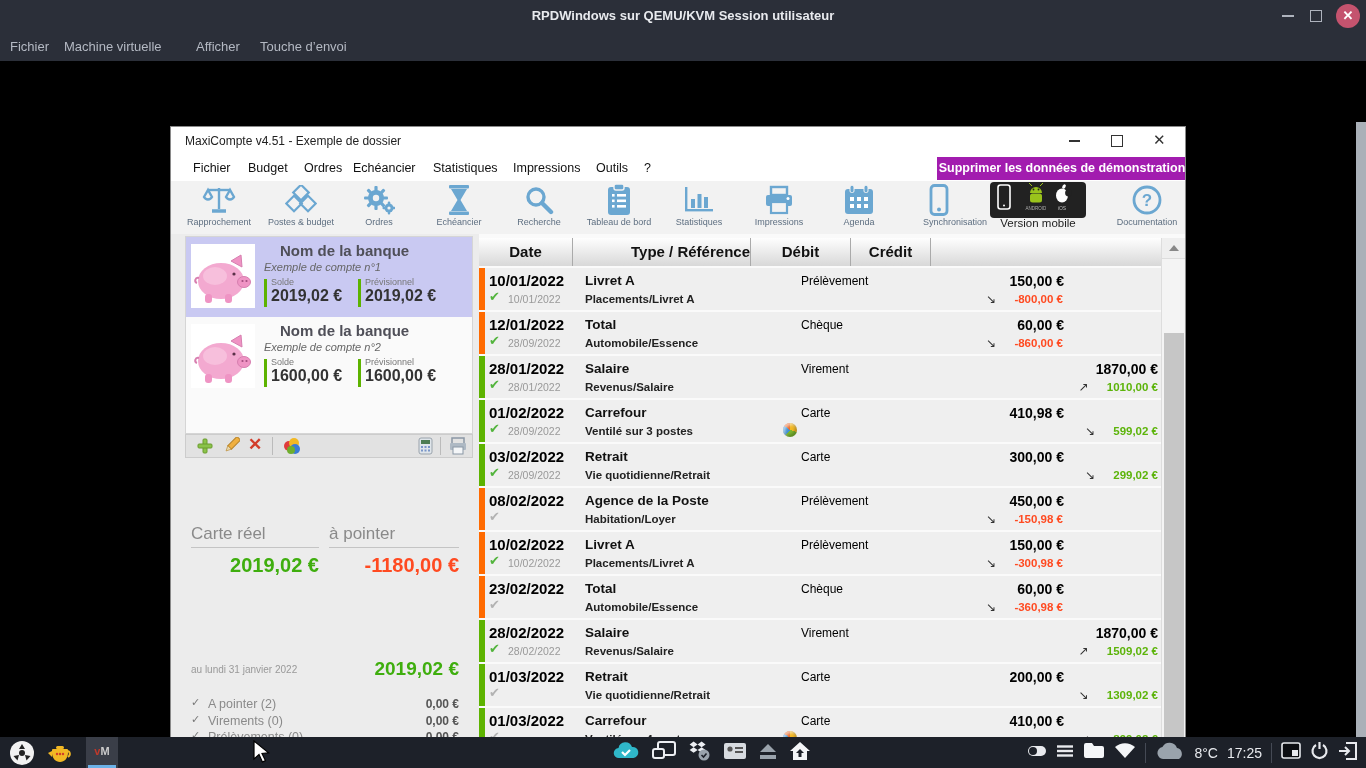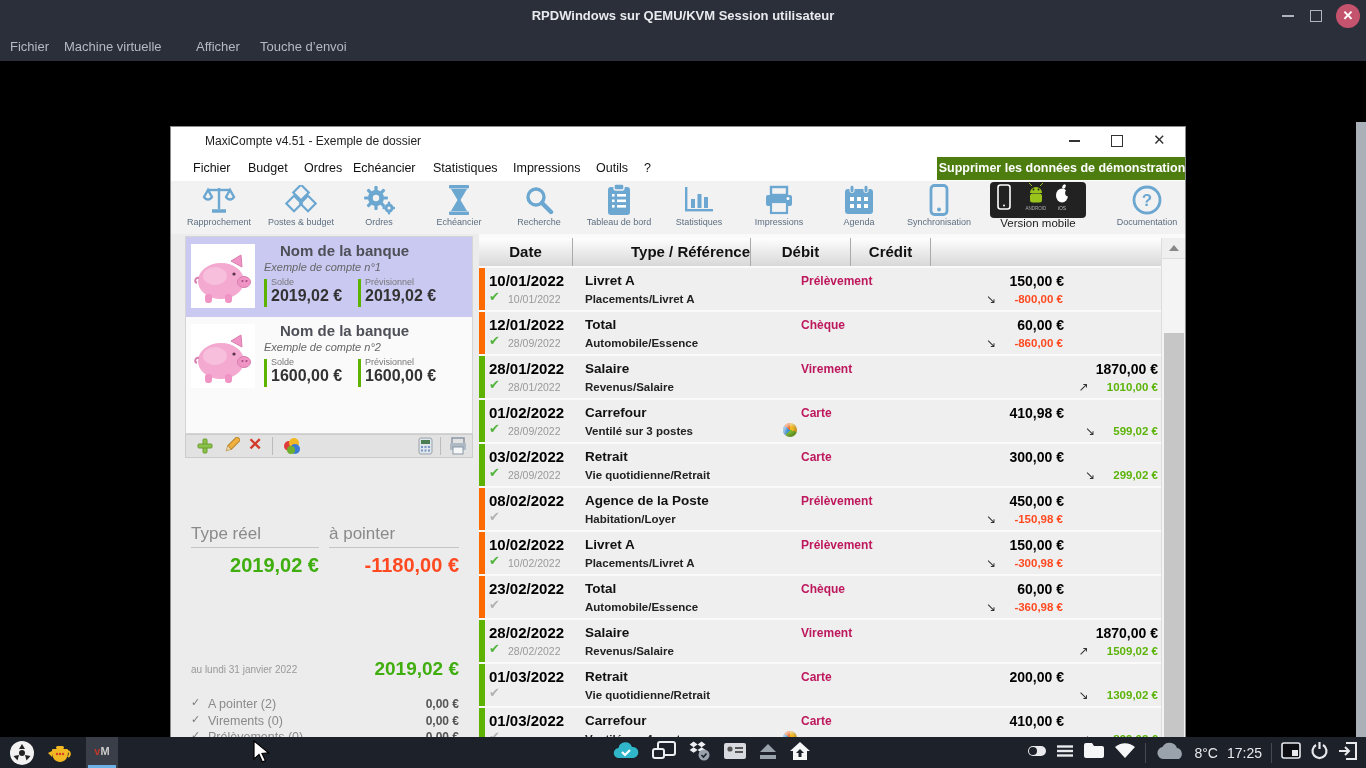--- a/index.html
+++ b/index.html
@@ -12,27 +12,27 @@
   .hwin-max{position:absolute;right:44px;top:10px;width:10px;height:10px;border:1px solid #aeb3bd;}
   .hwin-close{position:absolute;right:6px;top:4px;width:24px;height:24px;border-radius:50%;background:#c4536e;color:#fff;font-size:13px;font-weight:bold;text-align:center;line-height:24px;}
   .host-menubar{position:absolute;left:0;top:33px;width:1366px;height:28px;background:#2b2f39;}
   .host-menu-item{position:absolute;top:6px;color:#b4b9c3;font-size:13px;}
   
   .vm-area{position:absolute;left:0;top:61px;width:1366px;height:676px;background:#000;}
   .vm-vscroll{position:absolute;left:1356px;top:61px;width:10px;height:669px;background:#aab0b8;}
   
   .appwin{position:absolute;left:170px;top:65px;width:1016px;height:672px;background:#fff;border:1px solid #8a8a8a;box-sizing:border-box;overflow:hidden;}
   .app-titlebar{position:absolute;left:0;top:0;width:100%;height:27px;background:#fff;border-bottom:1px solid #eee;}
-  .app-title{position:absolute;left:14px;top:7px;font-size:12px;color:#222;margin-left:20px;}
+  .app-title{position:absolute;left:14px;top:7px;font-size:12px;color:#222;}
   .awin-min{position:absolute;left:898px;top:13px;width:11px;height:1.5px;background:#333;}
   .awin-max{position:absolute;left:940px;top:8px;width:10px;height:10px;border:1.5px solid #333;}
   .awin-close{position:absolute;left:982px;top:4px;font-size:15px;color:#333;}
   .app-menubar{position:absolute;left:0;top:27px;width:100%;height:27px;background:#fff;}
   .app-menu-item{position:absolute;top:7px;font-size:12.5px;color:#111;}
-  .demo-btn{position:absolute;left:766px;top:30px;width:250px;height:23px;background:#4d7c0f;color:#fff;font-size:12.5px;font-weight:bold;text-align:center;line-height:23px;}
+  .demo-btn{position:absolute;left:766px;top:30px;width:250px;height:23px;background:#a21caf;color:#fff;font-size:12.5px;font-weight:bold;text-align:center;line-height:23px;}
   .app-toolbar{position:absolute;left:0;top:54px;width:100%;height:53px;background:#f2f2f2;border-bottom:1px solid #ddd;}
   .tbi{position:absolute;top:3px;transform:translateX(-50%);text-align:center;width:96px;}
   .tbi .ticon{height:32px;display:flex;align-items:center;justify-content:center;}
   .tbi .tlabel{font-size:9px;color:#5d6e80;margin-top:1px;}
   .tbi.mobile .tlabel{font-size:11.5px;color:#222;}
   .mobile-badge{display:inline-block;background:#222;border-radius:4px;padding:1px 4px;}
   
   .sidebar{position:absolute;left:0;top:107px;width:308px;height:565px;background:#ececec;}
   .accounts{position:absolute;left:14px;top:2px;width:288px;height:198px;background:#fafafa;border:1px solid #d5d5d5;box-sizing:border-box;overflow:hidden;}
   .account{position:relative;height:80px;}
@@ -67,21 +67,21 @@
   .trow{position:relative;height:42px;background:#efefef;margin-bottom:2px;}
   .trow.selected{background:#cbcbf3;}
   .rbar{position:absolute;left:0;top:0;width:6px;height:42px;}
   .rdate{position:absolute;left:10px;top:4px;font-size:15px;font-weight:bold;color:#000;}
   .rcheck{position:absolute;left:10px;top:21px;font-size:13px;}
   .rcheck.g{color:#52b43c;} .rcheck.n{color:#b2b2b2;}
   .rpdate{position:absolute;left:29px;top:25px;font-size:10.5px;color:#999;}
   .rtitle{position:absolute;left:106px;top:5px;font-size:13.5px;font-weight:bold;color:#111;}
   .rposte{position:absolute;left:106px;top:25px;font-size:11.5px;font-weight:bold;color:#222;}
   .rpie{position:absolute;left:304px;top:23px;width:14px;height:14px;border-radius:50%;background:conic-gradient(#f2b824 0 30%,#7cb82f 30% 62%,#4090d0 62% 85%,#e86a2a 85% 100%);box-shadow:inset -2px -2px 3px rgba(0,0,0,.25), inset 2px 2px 3px rgba(255,255,255,.6);}
-  .rtype{position:absolute;left:322px;top:6px;font-size:12px;font-weight:bold;color:#be185d;}
+  .rtype{position:absolute;left:322px;top:6px;font-size:12px;font-weight:normal;color:#000000;}
   .ramt{position:absolute;top:5px;font-size:14px;font-weight:bold;color:#000;white-space:nowrap;}
   .damt{right:97px;} .camt{right:3px;}
   .rbal{position:absolute;top:24px;font-size:11.5px;font-weight:bold;white-space:nowrap;margin-left:40px;}
   .rbal.neg{right:98px;color:#ff4a21;} .rbal.pos{right:3px;color:#5cb40a;}
   .rbal .arr{color:#333;font-size:12px;font-weight:normal;margin-right:18px;font-family:"DejaVu Sans",sans-serif;}
   .tscroll{position:absolute;left:682px;top:4px;width:24px;height:561px;background:#f4f4f4;border-left:1px solid #ddd;}
   .tscroll .up{position:absolute;left:0;top:0;width:24px;height:20px;background:#efefef;border-bottom:1px solid #ddd;}
   .tscroll .up:after{content:"";position:absolute;left:7px;top:7px;border-left:5px solid transparent;border-right:5px solid transparent;border-bottom:6px solid #888;}
   .tscroll .thumb{position:absolute;left:2px;top:95px;width:20px;height:466px;background:#c6c6c6;}
   
@@ -266,21 +266,21 @@
                   <rect x="13" y="12" width="4" height="4"></rect>
                   <rect x="20" y="12" width="4" height="4"></rect>
                   <rect x="6" y="19" width="4" height="4"></rect>
                   <rect x="13" y="19" width="4" height="4"></rect>
                   <rect x="20" y="19" width="4" height="4"></rect>
                 </g>
               </svg>
             </div>
             <div class="tlabel">Agenda</div>
           </div>
-          <div class="tbi" style="left: 768px;">
+          <div class="tbi" style="left: 768px; text-align: right;">
             <div class="ticon">
               <svg width="24" height="32">
                 <rect x="4" y="1.5" width="16" height="29" rx="3.5" fill="none" stroke="#6ba7d1" stroke-width="2.8"></rect>
                 <circle cx="12" cy="25.5" r="2" fill="#6ba7d1"></circle>
               </svg>
             </div>
             <div class="tlabel">Synchronisation</div>
           </div>
           <div class="tbi mobile" style="left: 867px;">
             <div class="ticon">
@@ -400,21 +400,21 @@
                 </g>
               </svg></span>
           <span class="vsep" style="left:254px"></span>
           <span class="ai" style="left:262px"><svg width="20" height="18">
                 <rect x="4" y="1" width="12" height="6" fill="none" stroke="#8a97a5" stroke-width="1.5"></rect>
                 <rect x="2" y="6" width="16" height="7" rx="1" fill="#aeb9c4"></rect>
                 <rect x="5" y="10" width="10" height="7" fill="#f4f6f8" stroke="#8a97a5"></rect>
               </svg></span>
         </div>
 
-        <div class="sumlabel" style="left:20px;top:290px;width:128px">Type réel</div>
+        <div class="sumlabel" style="left:20px;top:290px;width:128px">Carte réel</div>
         <div class="sumlabel" style="left:158px;top:290px;width:130px">à pointer</div>
         <div class="sumval green" style="left:20px;top:320px;width:128px">2019,02 €</div>
         <div class="sumval orangeneg" style="left:158px;top:320px;width:130px">-1180,00 €</div>
 
         <div class="prev-date">au lundi 31 janvier 2022</div>
         <div class="prev-val">2019,02 €</div>
         <div class="plist" id="plist">
             <div class="plist-row">
               <span class="chk">✓</span>
               <span class="lab">A pointer (2)</span>

